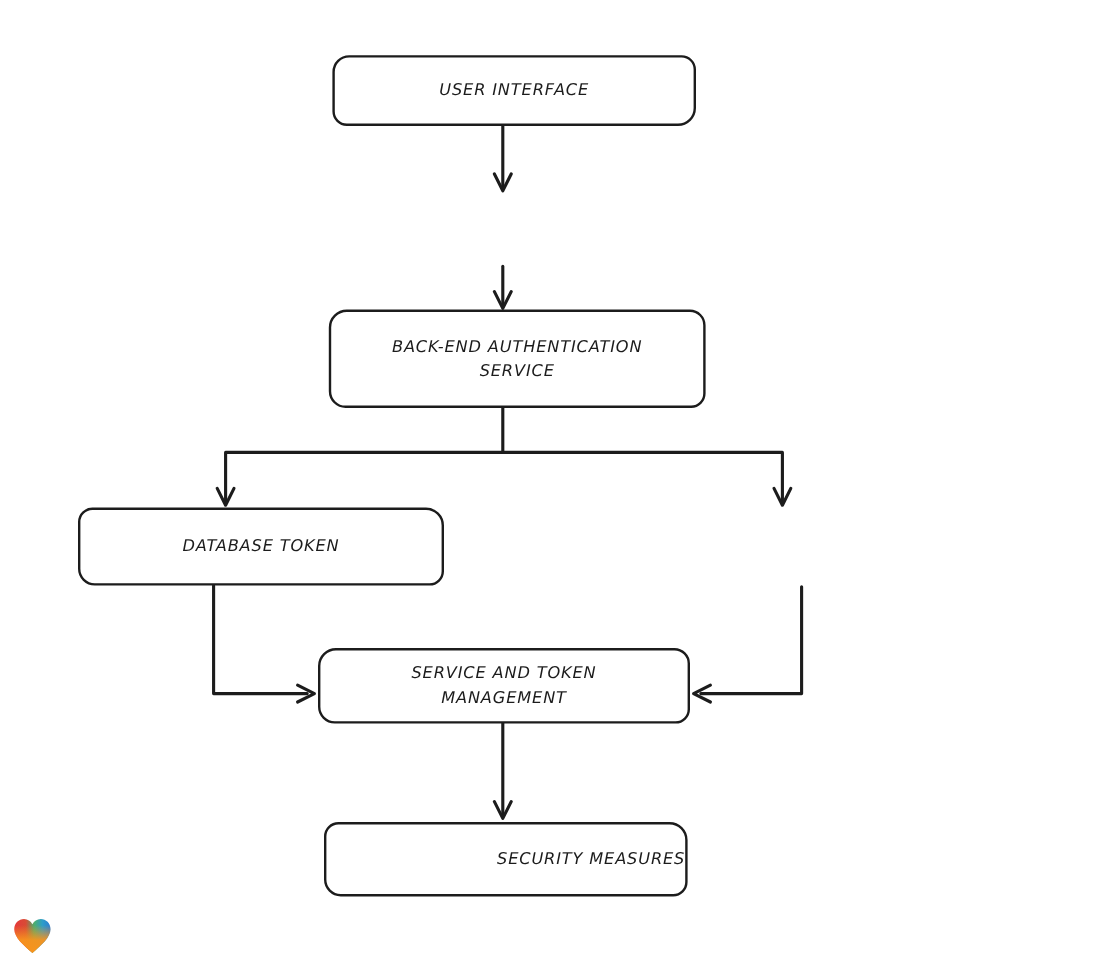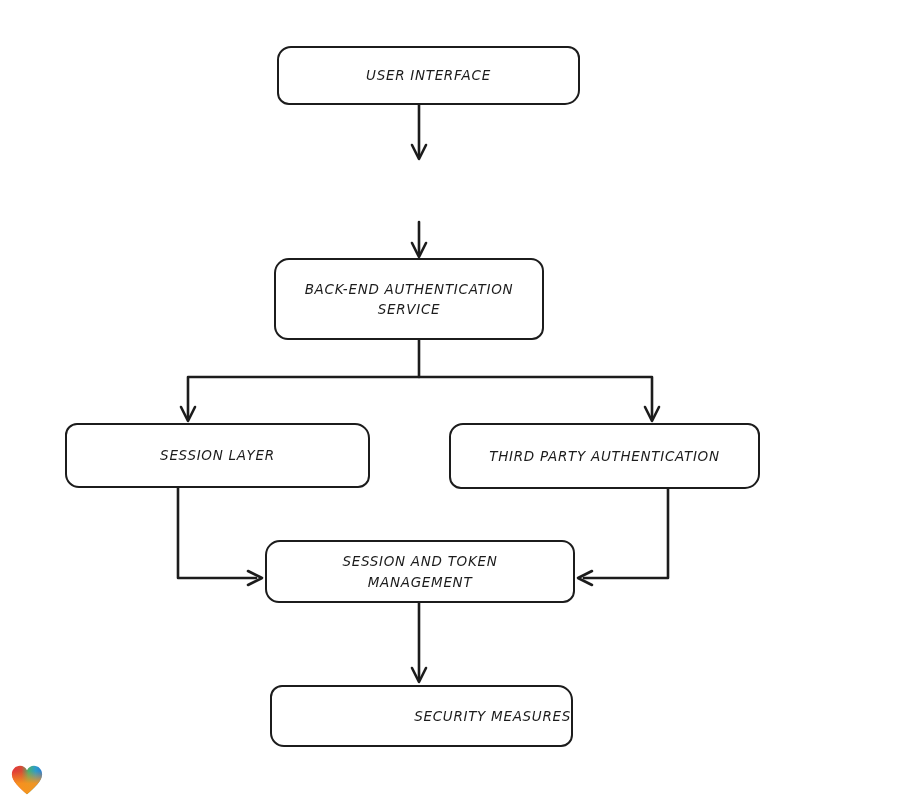--- a/index.html
+++ b/index.html
@@ -33,21 +33,21 @@
     letter-spacing: 0.7px;
     line-height: 1.5;
   }
   .node span { display: inline-block; }
   
   .r1 { border-radius: 14px 12px 15px 12px; font-style: italic; }
   .r2 { border-radius: 12px 15px 12px 14px; }
   .r3 { border-radius: 15px 13px 12px 14px; }
   .n-user       { left: 277px; top:  46px; width: 303px; height: 59px; }
   .n-frontend   { left: 275px; top: 160px; width: 305px; height: 62px; }
-  .n-backend    { left: 274px; top: 258px; width: 270px; height: 82px; }
+  .n-backend    { left: 274px; top: 258px; width: 314px; height: 82px; }
   .n-backend span { max-width: 232px; }
   .n-database   { left:  65px; top: 423px; width: 305px; height: 65px; }
   .n-thirdparty { left: 449px; top: 423px; width: 311px; height: 66px; }
   .n-session    { left: 265px; top: 540px; width: 310px; height: 63px; }
   .n-session span { max-width: 188px; }
   .n-security   { left: 270px; top: 685px; width: 303px; height: 62px; justify-content: flex-end; }
   .logo {
     position: absolute;
     left: 10px; top: 764px;
     width: 34px; height: 33px;
@@ -99,29 +99,26 @@
   <div class="node n-user r1">
     <span>USER INTERFACE</span>
   </div>
 
 
   <div class="node n-backend r3">
     <span>BACK-END AUTHENTICATION SERVICE</span>
   </div>
 
   <div class="node n-database r2">
-    <span>SESSION LAYER</span>
+    <span>DATABASE TOKEN</span>
   </div>
 
-  <div class="node n-thirdparty r1">
-    <span>THIRD PARTY AUTHENTICATION</span>
-  </div>
 
   <div class="node n-session r3">
-    <span>SESSION AND TOKEN MANAGEMENT</span>
+    <span>SERVICE AND TOKEN MANAGEMENT</span>
   </div>
 
   <div class="node n-security r2">
     <span>SECURITY MEASURES</span>
   </div>
 
   <svg class="logo" viewBox="0 0 36 34">
     <defs>
       <linearGradient id="heartTop" x1="0" y1="0" x2="1" y2="0">
         <stop offset="0%" stop-color="#e5383b"></stop>

